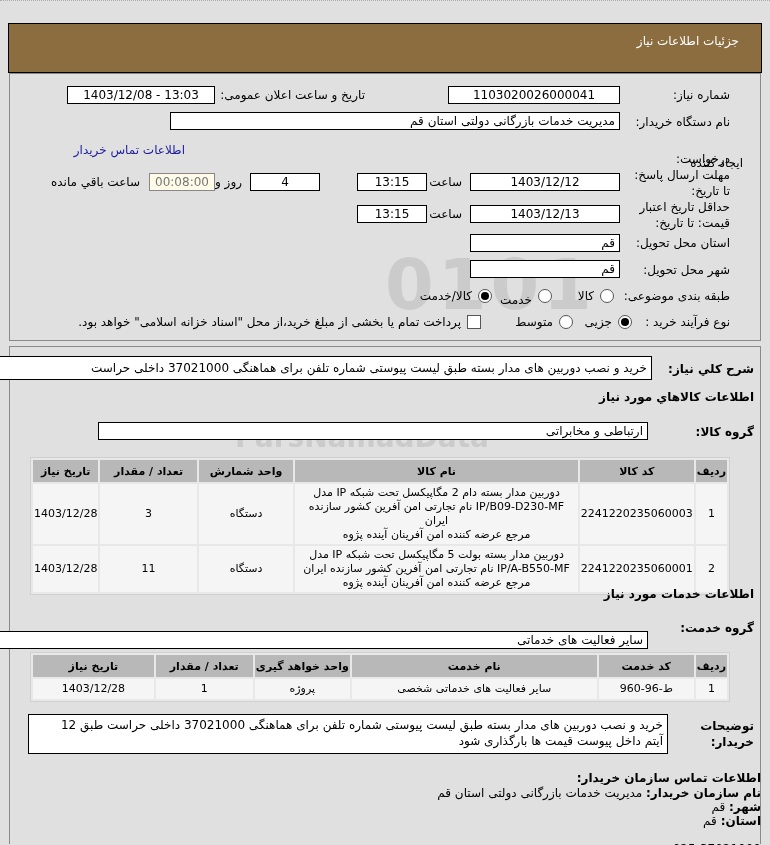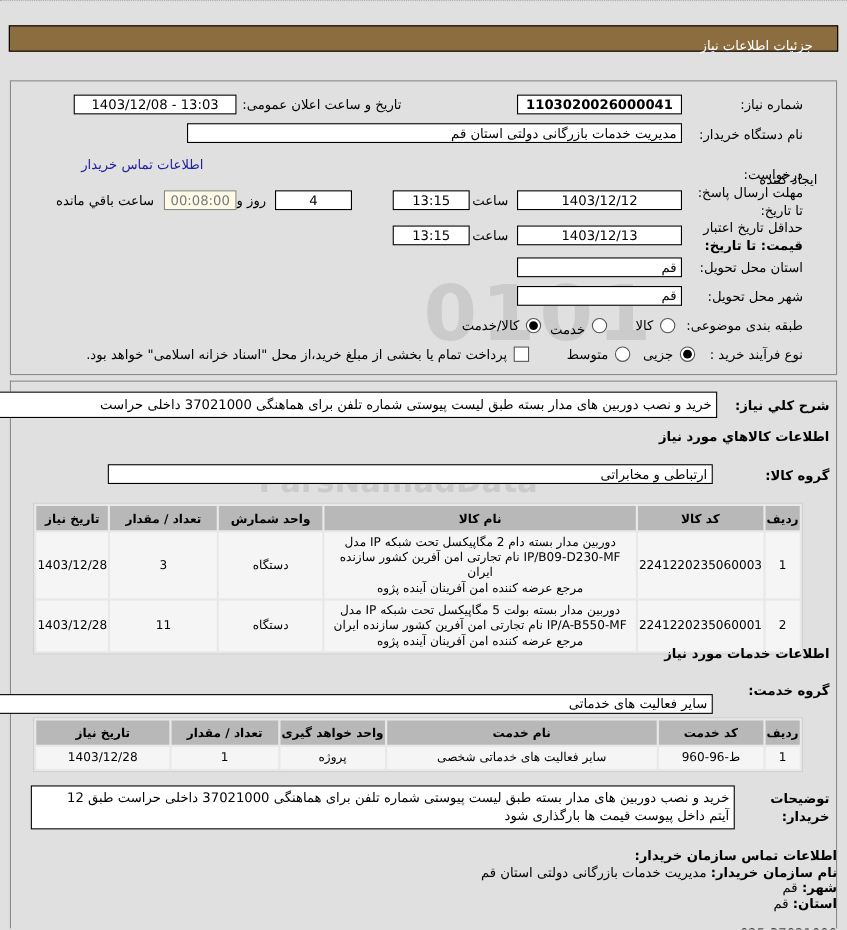--- a/index.html
+++ b/index.html
@@ -7,21 +7,21 @@
   body {
     width: 770px; height: 845px; overflow: hidden;
     background: #e0e0e0;
     font-family: "DejaVu Sans", sans-serif;
     font-size: 12px; color: #000;
     direction: rtl;
     position: relative;
   }
   .topline { position: absolute; top: 0; left: 0; width: 770px; height: 3px; border-top: 1px dotted #aaa; }
   .banner {
-    position: absolute; top: 23px; left: 8px; width: 500px; height: 24px;
+    position: absolute; top: 23px; left: 8px; width: 500px; height: 50px;
     width: calc(770px - 16px);
     background: #8b6d40; border: 1px solid #000;
     color: #fff; font-size: 12px;
     padding-right: 22px; line-height: 35px;
   }
   .box {
     position: absolute; left: 9px; width: 752px;
     border: 1px solid #8a8a8a; background: #e0e0e0;
   }
   .box1 { top: 73px; height: 268px; }
@@ -73,21 +73,21 @@
 
 <div class="banner">
   <span>جزئیات اطلاعات نیاز</span>
 </div>
 
 <div class="box box1">
 
   <div class="watermark" style="left:375px; top:170px; font-size:70px; letter-spacing:4px;">0101</div>
 
   <span class="lbl" style="right:30px; top:14px;">شماره نیاز:</span>
-  <div class="field center" style="right:140px; top:12px; width:150px;font-weight:bold;">1103020026000041</div>
+  <div class="field center" style="right:140px; top:12px; width:172px;">1103020026000041</div>
   <span class="lbl" style="right:395px; top:14px;">تاریخ و ساعت اعلان عمومی:</span>
   <div class="field center" style="right:545px; top:12px; width:148px; direction:ltr;">1403/12/08 - 13:03</div>
 
   <span class="lbl" style="right:30px; top:41px;">نام دستگاه خریدار:</span>
   <div class="field" style="right:140px; top:38px; width:450px;">مدیریت خدمات بازرگانی دولتی استان قم</div>
 
   <span class="lbl" style="right:17px; top:62px;margin-top:20px;">ایجاد کننده</span>
   <span class="lbl" style="right:30px; top:78px;">درخواست:</span>
   <a class="lbl link" style="right:575px; top:69px;" href="#">اطلاعات تماس خریدار</a>
 
@@ -95,21 +95,21 @@
   <span class="lbl" style="right:30px; top:110px;">تا تاریخ:</span>
   <div class="field center" style="right:140px; top:99px; width:150px;">1403/12/12</div>
   <span class="lbl" style="right:298px; top:101px;">ساعت</span>
   <div class="field center" style="right:333px; top:99px; width:70px;">13:15</div>
   <div class="field center" style="right:440px; top:99px; width:70px;">4</div>
   <span class="lbl" style="right:518px; top:101px;">روز و</span>
   <div class="field center yellow" style="right:545px; top:99px; width:66px;">00:08:00</div>
   <span class="lbl" style="right:620px; top:101px;">ساعت باقي مانده</span>
 
   <span class="lbl" style="right:30px; top:126px;">حداقل تاریخ اعتبار</span>
-  <span class="lbl" style="right:30px; top:142px;font-weight:bold;">قیمت: تا تاریخ:</span>
+  <span class="lbl" style="right:30px; top:142px;">قیمت: تا تاریخ:</span>
   <div class="field center" style="right:140px; top:131px; width:150px;">1403/12/13</div>
   <span class="lbl" style="right:298px; top:133px;">ساعت</span>
   <div class="field center" style="right:333px; top:131px; width:70px;">13:15</div>
 
   <span class="lbl" style="right:30px; top:162px;text-align:center;">استان محل تحویل:</span>
   <div class="field" style="right:140px; top:160px; width:150px;">قم</div>
 
   <span class="lbl" style="right:30px; top:189px;">شهر محل تحویل:</span>
   <div class="field" style="right:140px; top:186px; width:150px;">قم</div>
 

